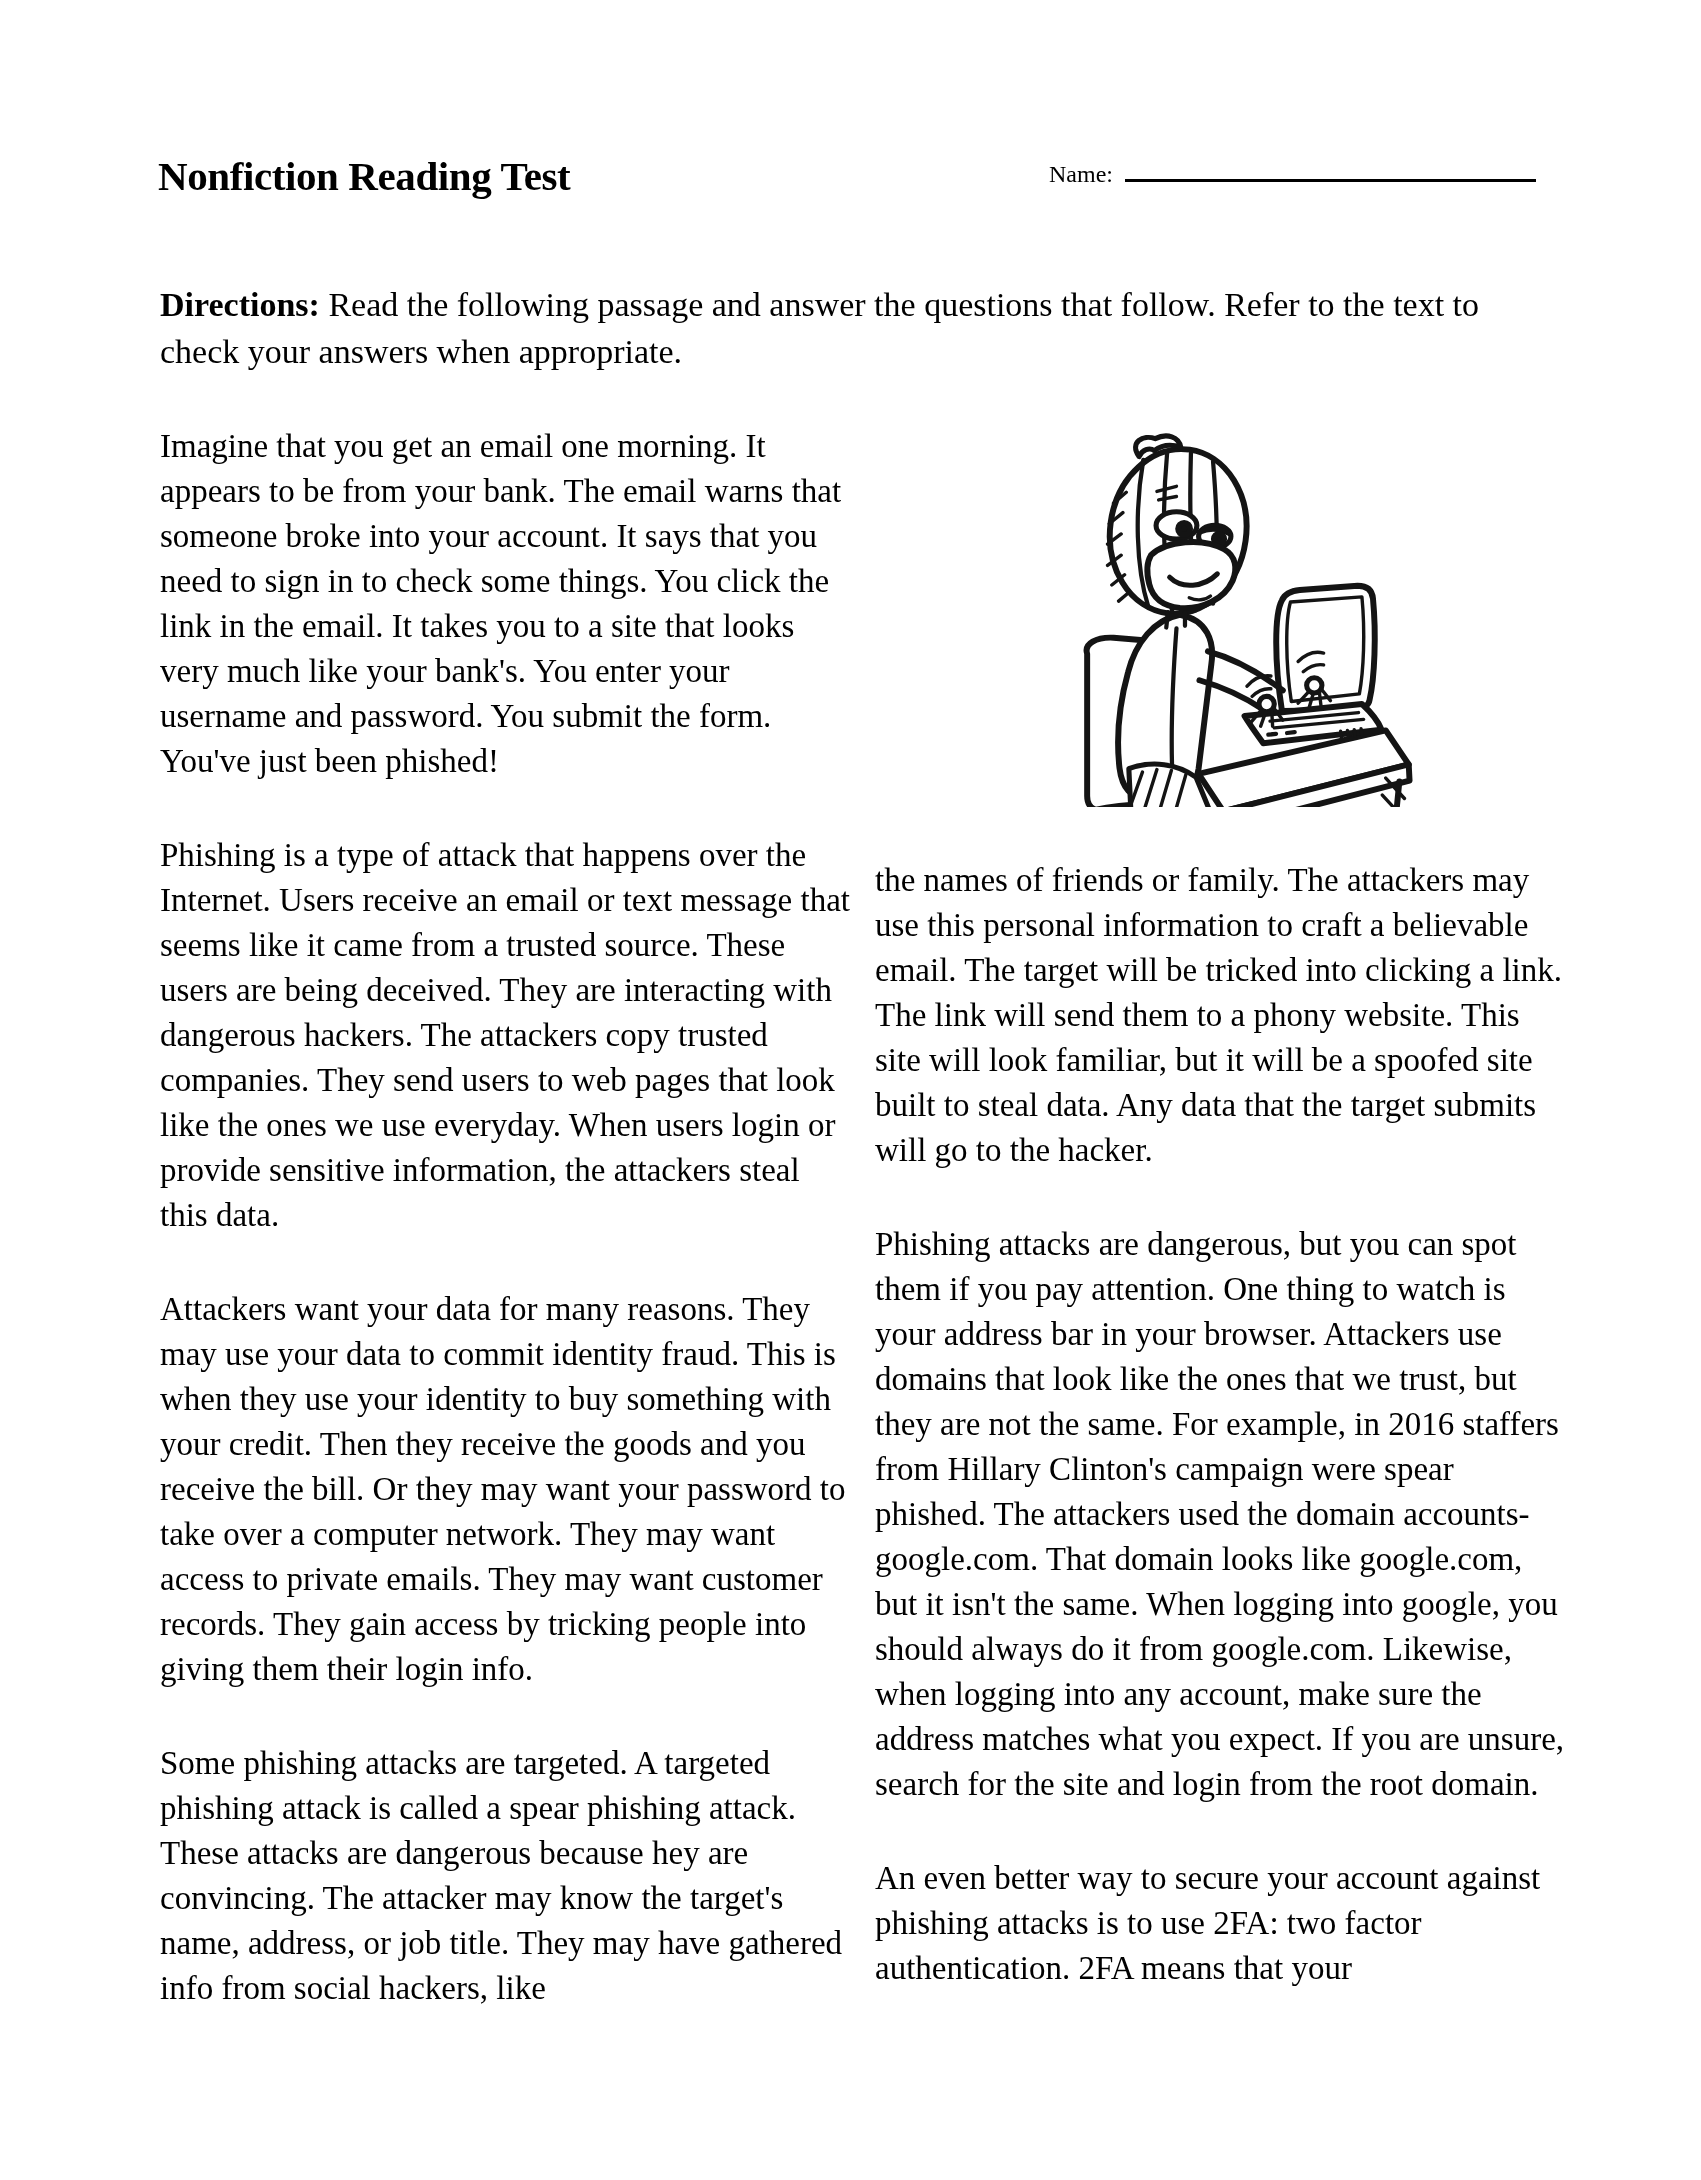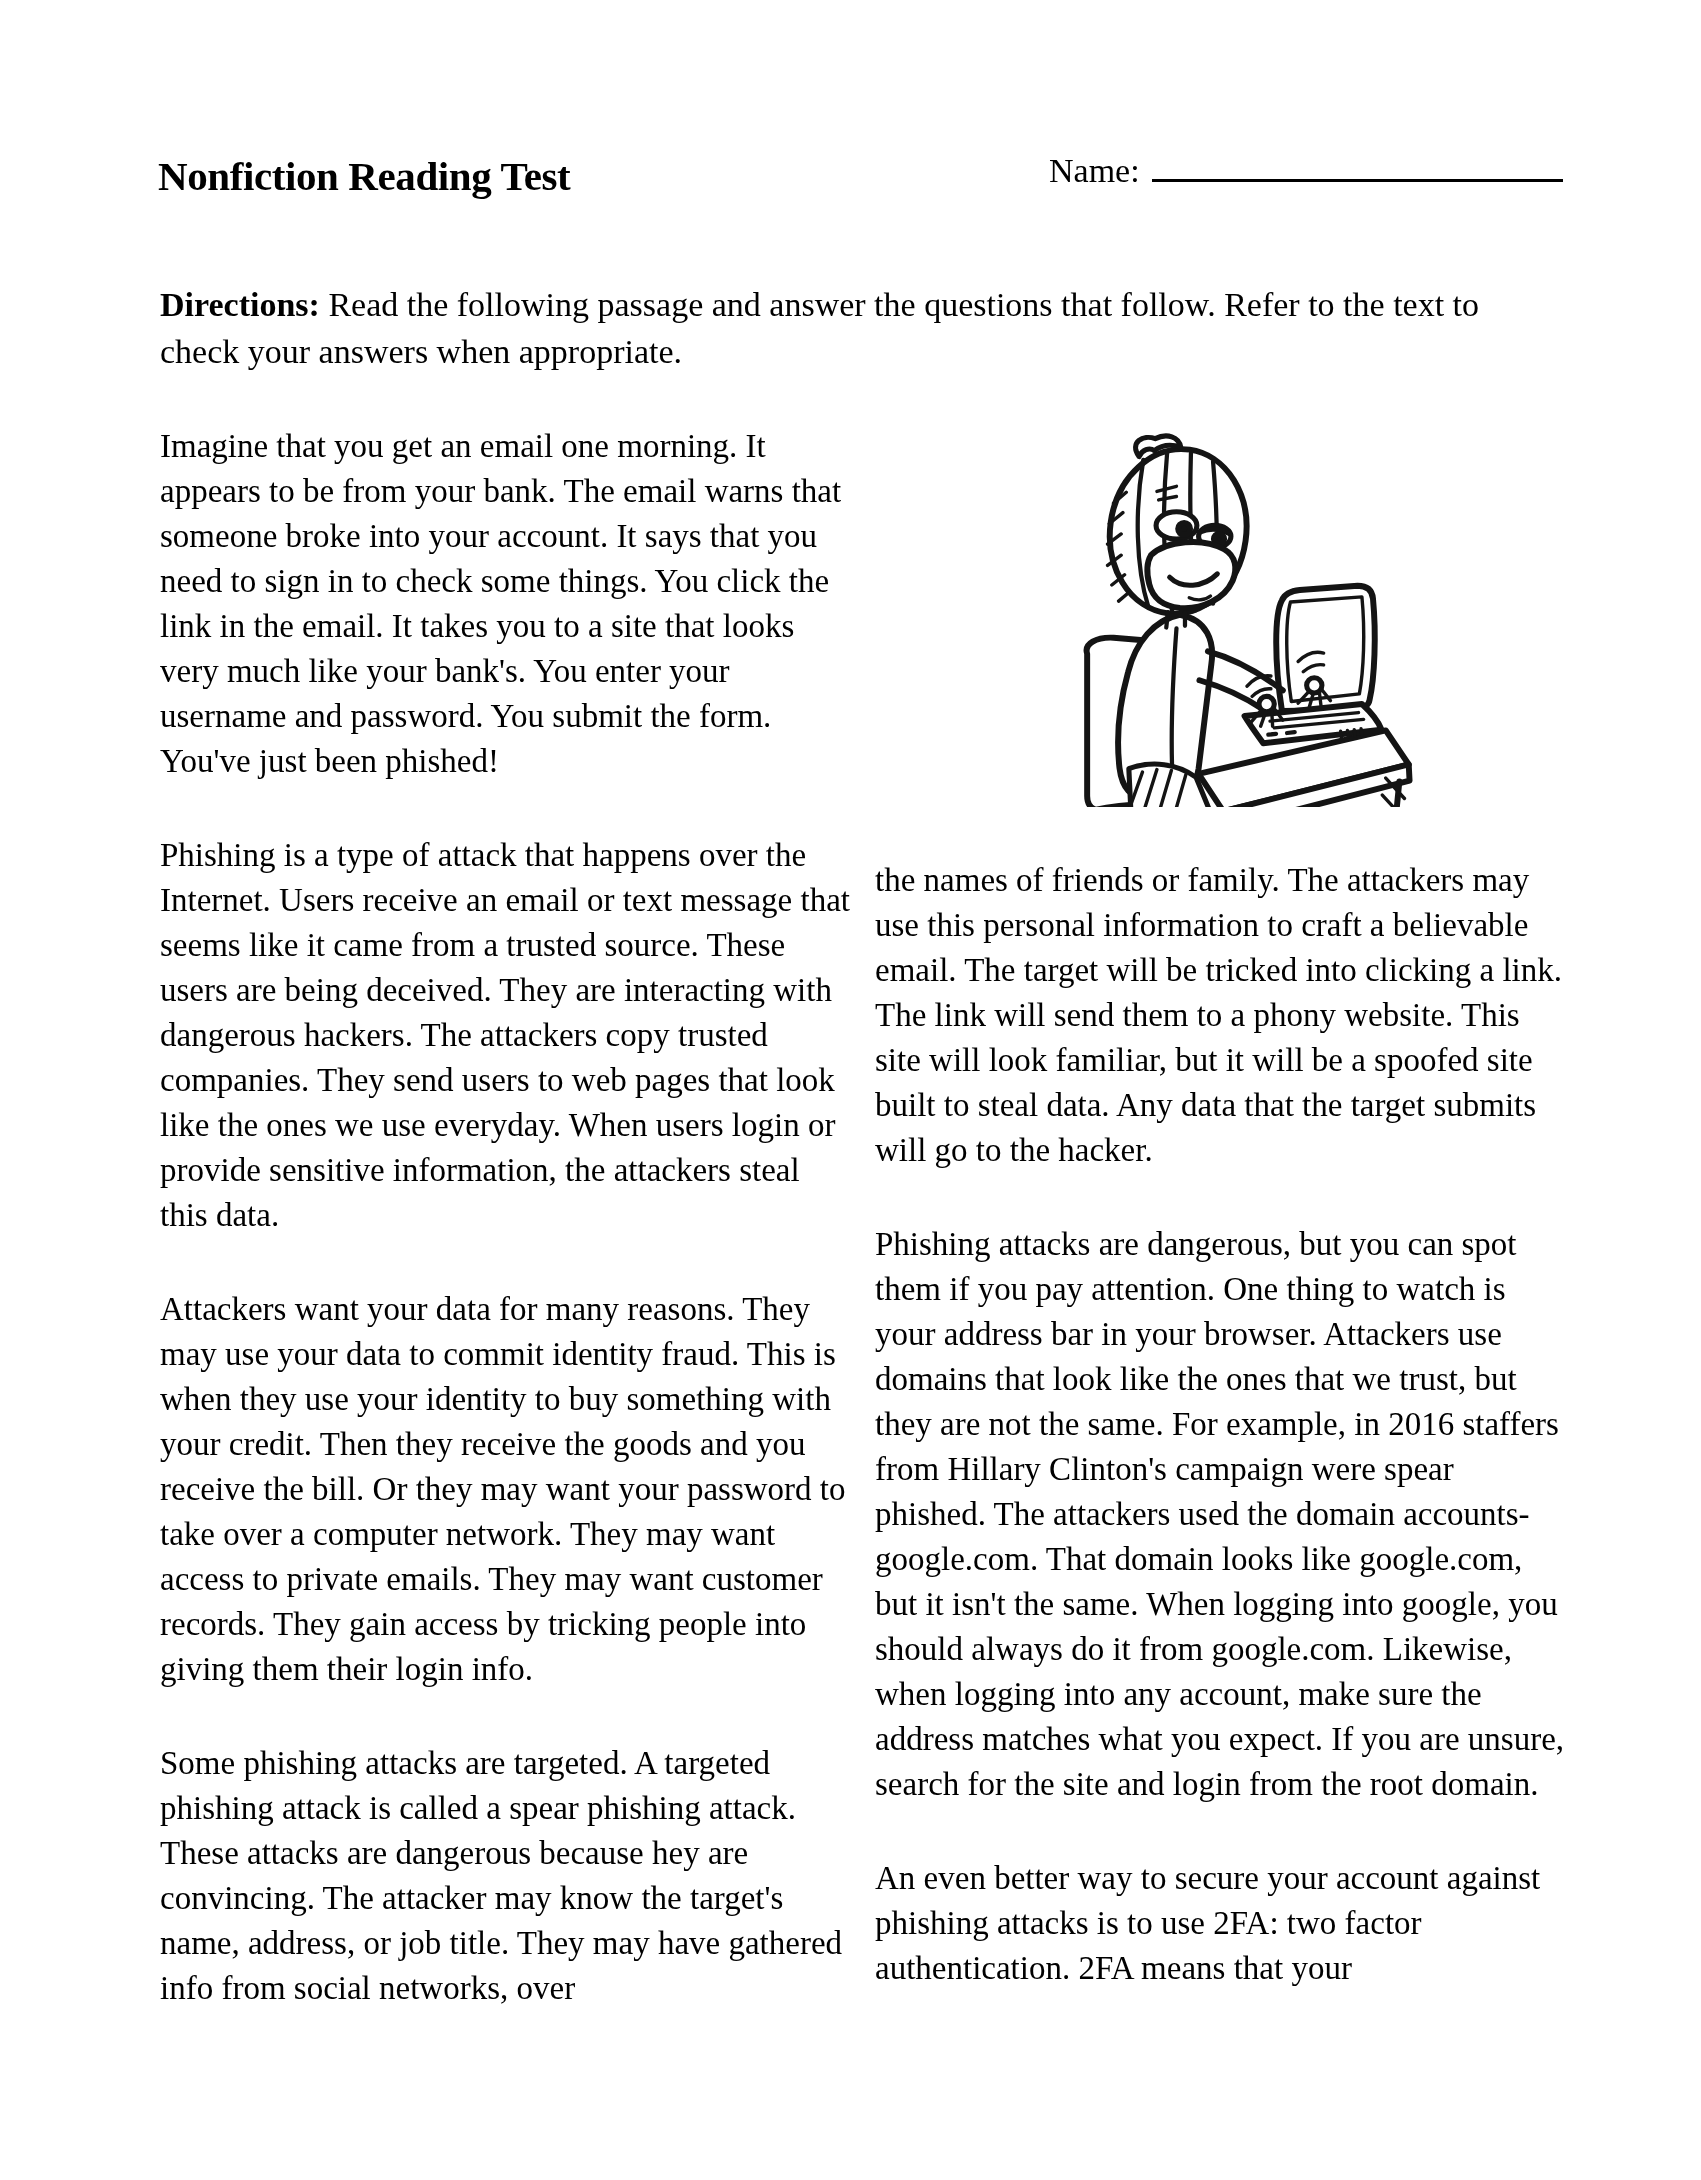--- a/index.html
+++ b/index.html
@@ -7,21 +7,21 @@
     position:relative;
     width:1701px; height:2181px;
     background:#ffffff;
     font-family:"Liberation Serif", serif;
     color:#000;
     overflow:hidden;
   }
   
   .name-row {
     position:absolute; top:145px; left:1049px;
-    font-size:34px; white-space:nowrap;
+    font-size:24px; white-space:nowrap;
   }
   .name-blank {
     display:inline-block; width:411px; height:34px;
     border-bottom:3.4px solid #000; margin-left:12px;
     vertical-align:baseline;
   }
   .title-block { position:absolute; top:147px; left:152px; }
   .title-block h1 {
     margin:6px; font-size:41px; line-height:46px; font-weight:bold;
     letter-spacing:-0.4px;
@@ -66,21 +66,21 @@
   <div class="directions">
     <b>Directions:</b><span> Read the following passage and answer the questions that follow. Refer to the text to check your answers when appropriate.</span>
   </div>
 
   <div class="columns">
 
     <div class="col">
         <p class="para">Imagine that you get an email one morning. It appears to be from your bank. The email warns that someone broke into your account. It says that you need to sign in to check some things. You click the link in the email. It takes you to a site that looks very much like your bank's. You enter your username and password. You submit the form. You've just been phished!</p>
         <p class="para">Phishing is a type of attack that happens over the Internet. Users receive an email or text message that seems like it came from a trusted source. These users are being deceived. They are interacting with dangerous hackers. The attackers copy trusted companies. They send users to web pages that look like the ones we use everyday. When users login or provide sensitive information, the attackers steal this data.</p>
         <p class="para">Attackers want your data for many reasons. They may use your data to commit identity fraud. This is when they use your identity to buy something with your credit. Then they receive the goods and you receive the bill. Or they may want your password to take over a computer network. They may want access to private emails. They may want customer records. They gain access by tricking people into giving them their login info.</p>
-        <p class="para">Some phishing attacks are targeted. A targeted phishing attack is called a spear phishing attack. These attacks are dangerous because hey are convincing. The attacker may know the target's name, address, or job title. They may have gathered info from social networks, over</p>
+        <p class="para">Some phishing attacks are targeted. A targeted phishing attack is called a spear phishing attack. These attacks are dangerous because hey are convincing. The attacker may know the target's name, address, or job title. They may have gathered info from social hackers, like</p>
       </div>
 
     <div class="col">
       <figure class="illustration">
         <svg viewBox="0 0 492 442">
 
           <g class="ink" stroke-width="7">
             <path d="M101 262 C97 250 112 242 132 243 L217 250 C233 252 240 262 237 276 L220 426 C218 437 210 442 198 443 L120 447 C107 447 101 440 101 429 Z" fill="#fff"></path>
             <path d="M147 291 L161 307 M167 284 L180 299" stroke-width="5"></path>
             <path d="M88 452 C130 436 215 433 252 448 C266 455 263 469 247 475 C200 489 126 490 96 480 C80 473 79 459 88 452 Z" fill="#fff"></path>

